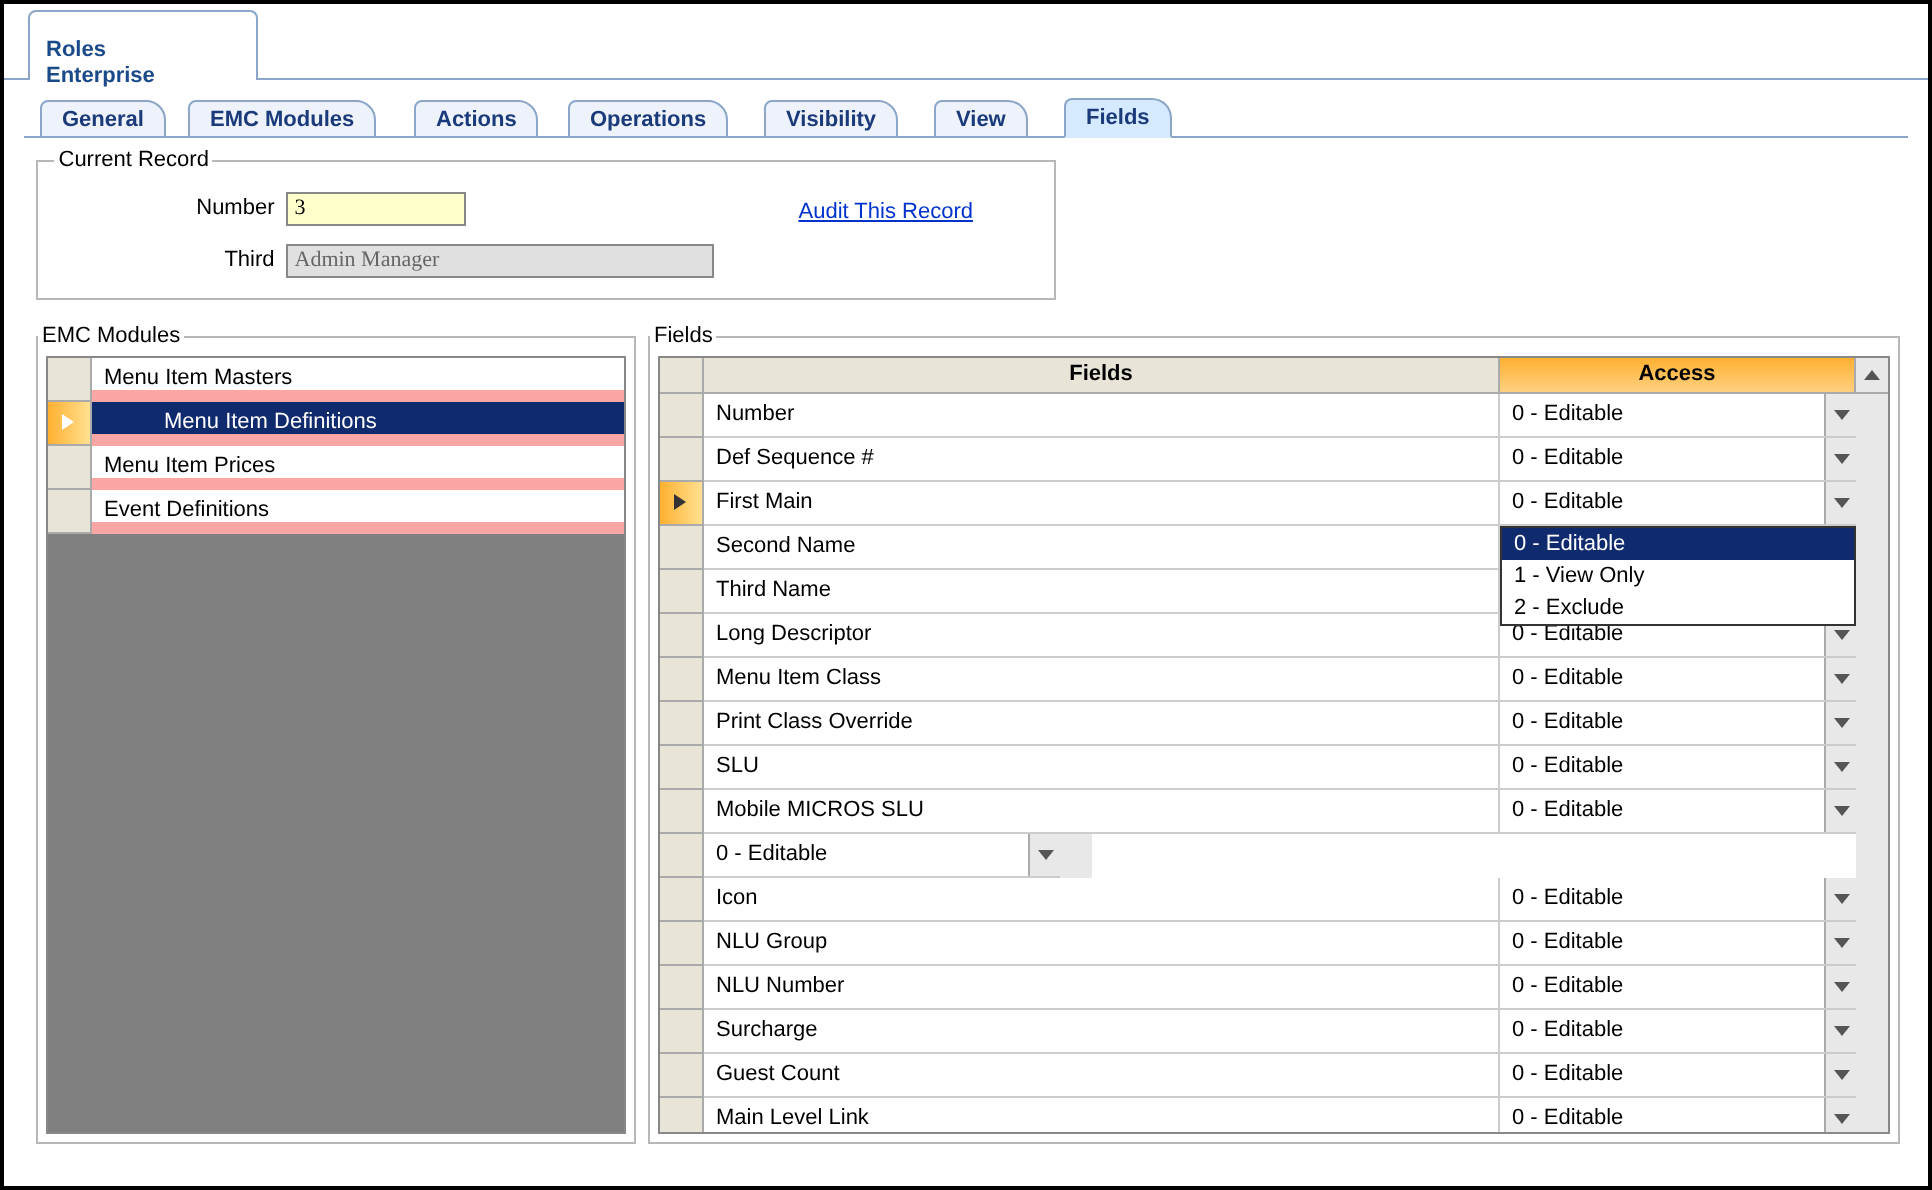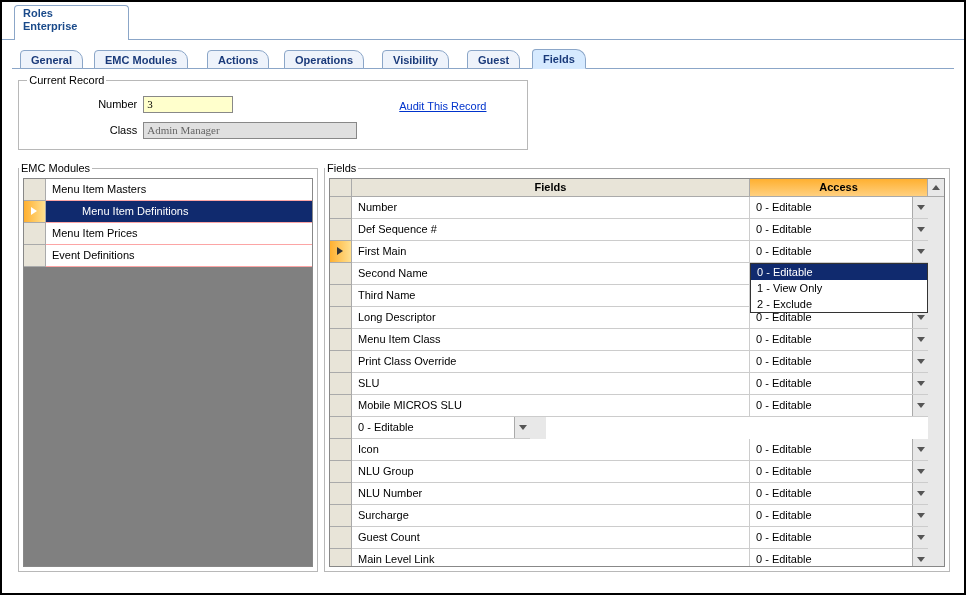--- a/index.html
+++ b/index.html
@@ -1,38 +1,38 @@
 <!DOCTYPE html>
 <html><head>
 <meta charset="utf-8">
 <style>
   * { box-sizing: border-box; }
   body { margin:0; font-family: Tahoma, Arial, sans-serif; font-size:11px; color:#000; background:#fff; }
   .frame { width:966px; height:595px; border:2px solid #000; position:relative; background:#fff; overflow:hidden; }
   .top-tab-row { position:relative; height:38px; border-bottom:1px solid #8ba6c8; }
-  .top-tab { position:absolute; left:12px; top:3px; width:115px; height:35px; background:#fff; border:1px solid #8ba6c8; border-bottom:none; border-top-left-radius:4px; border-top-right-radius:4px; padding:1px 8px; color:#1a4a8a; font-weight:bold; line-height:13px; }
+  .top-tab { position:absolute; left:12px; top:3px; width:115px; height:35px; background:#fff; border:1px solid #8ba6c8; border-bottom:none; border-top-left-radius:4px; border-top-right-radius:4px; padding:13px 8px; color:#1a4a8a; font-weight:bold; line-height:13px; }
   .sub-tab-row { position:relative; height:28px; margin-top:6px; }
   .sub-tab-line { position:absolute; left:10px; right:10px; top:22px; border-bottom:1px solid #8ba6c8; }
   .sub-tab { position:absolute; top:3px; height:20px; background:#fff; border:1px solid #8ba6c8; border-bottom:1px solid #fff; border-top-left-radius:4px; border-top-right-radius:10px; padding:3px 10px 0 10px; color:#1a3a7a; font-weight:bold; font-size:11px; z-index:2; }
   .sub-tab.inactive { background:#eef3fb; border-bottom:1px solid #8ba6c8; color:#1a3a7a; top:4px; height:19px; z-index:1; }
   .sub-tab.active { background:#d6eaff; border-bottom:1px solid #d6eaff; }
   fieldset.cr { position:absolute; left:14px; top:72px; width:510px; height:76px; border:1px solid #b8b8b8; }
   fieldset.cr legend { font-size:11px; }
   .cr-grid { position:relative; width:100%; height:100%; }
   .lbl { position:absolute; text-align:right; }
   .inp { position:absolute; height:17px; border:1px solid #888; padding:1px 3px; font-family:Tahoma; font-size:11px; }
   .inp.number { background:#ffffcc; width:90px; }
   .inp.name   { background:#e0e0e0; color:#666; width:214px; }
   .audit { position:absolute; color:#0033cc; text-decoration:underline; font-size:11px;margin-left:42px; }
   fieldset.emc { position:absolute; left:14px; top:160px; width:300px; height:410px; border:1px solid #b8b8b8; padding:0; }
   fieldset.emc legend { font-size:11px; }
   .emc-body { position:absolute; top:4px; left:4px; right:4px; bottom:4px; background:#808080; border:1px solid #888; }
   .emc-row { height:22px; display:flex; }
   .emc-hcell { width:22px; background:#e8e4d8; border-right:1px solid #aaa; border-bottom:1px solid #aaa; position:relative; }
-  .emc-cell { flex:1; background:#fff; border-bottom:1px solid #fca5a5; padding:4px 6px; }
+  .emc-cell { flex:1; background:#fff; border-bottom:6px solid #fca5a5; padding:4px 6px; }
   .emc-row.selected .emc-hcell { background:linear-gradient(to right,#ffb030,#ffe090); }
   .emc-row.selected .emc-cell { background:#102a6e; color:#fff;padding-left:36px; }
   .arrow-right { position:absolute; left:7px; top:6px; width:0; height:0; border-top:4px solid transparent; border-bottom:4px solid transparent; border-left:6px solid #fff; }
   fieldset.flds { position:absolute; left:320px; top:160px; width:626px; height:410px; border:1px solid #b8b8b8; padding:0; }
   fieldset.flds legend { font-size:11px; }
   .flds-body { position:absolute; top:4px; left:4px; right:4px; bottom:4px; border:1px solid #888; background:#fff; display:flex; flex-direction:column; }
   .flds-head { display:flex; height:18px; }
   .flds-head .hcorner { width:22px; background:#e8e4d8; border-right:1px solid #aaa; border-bottom:1px solid #aaa; }
   .flds-head .hf { flex:1; background:#e8e4d8; border-right:1px solid #aaa; border-bottom:1px solid #aaa; text-align:center; font-weight:bold; padding-top:2px; }
   .flds-head .ha { width:178px; background:linear-gradient(#ffb030,#ffd080); border-right:1px solid #aaa; border-bottom:1px solid #aaa; text-align:center; font-weight:bold; padding-top:2px; }
@@ -64,30 +64,30 @@
     </div>
   </div>
 
   <div class="sub-tab-row">
     <div class="sub-tab-line"></div>
     <div class="sub-tab inactive" style="left:18px"><span>General</span></div>
     <div class="sub-tab inactive" style="left:92px"><span>EMC Modules</span></div>
     <div class="sub-tab inactive" style="left:205px"><span>Actions</span></div>
     <div class="sub-tab inactive" style="left:282px"><span>Operations</span></div>
     <div class="sub-tab inactive" style="left:380px"><span>Visibility</span></div>
-    <div class="sub-tab inactive" style="left:465px"><span>Guest</span></div>
+    <div class="sub-tab inactive" style="left:465px"><span>View</span></div>
     <div class="sub-tab active" style="left:530px"><span>Fields</span></div>
   </div>
 
   <fieldset class="cr">
     <legend>Current Record</legend>
     <div class="cr-grid">
       <div class="lbl" style="left:0;top:8px;width:110px">Number</div>
       <input class="inp number" style="left: 116px; top: 6px;" value="3">
-      <div class="lbl" style="left:0;top:34px;width:110px">Class</div>
+      <div class="lbl" style="left:0;top:34px;width:110px">Third</div>
       <input class="inp name" style="left: 116px; top: 32px;" readonly="" value="Admin Manager">
       <a href="#" class="audit" style="left:330px;top:10px">Audit This Record</a>
     </div>
   </fieldset>
 
   <fieldset class="emc">
     <legend>EMC Modules</legend>
     <div class="emc-body">
       <div class="emc-row">
           <div class="emc-hcell"></div>

